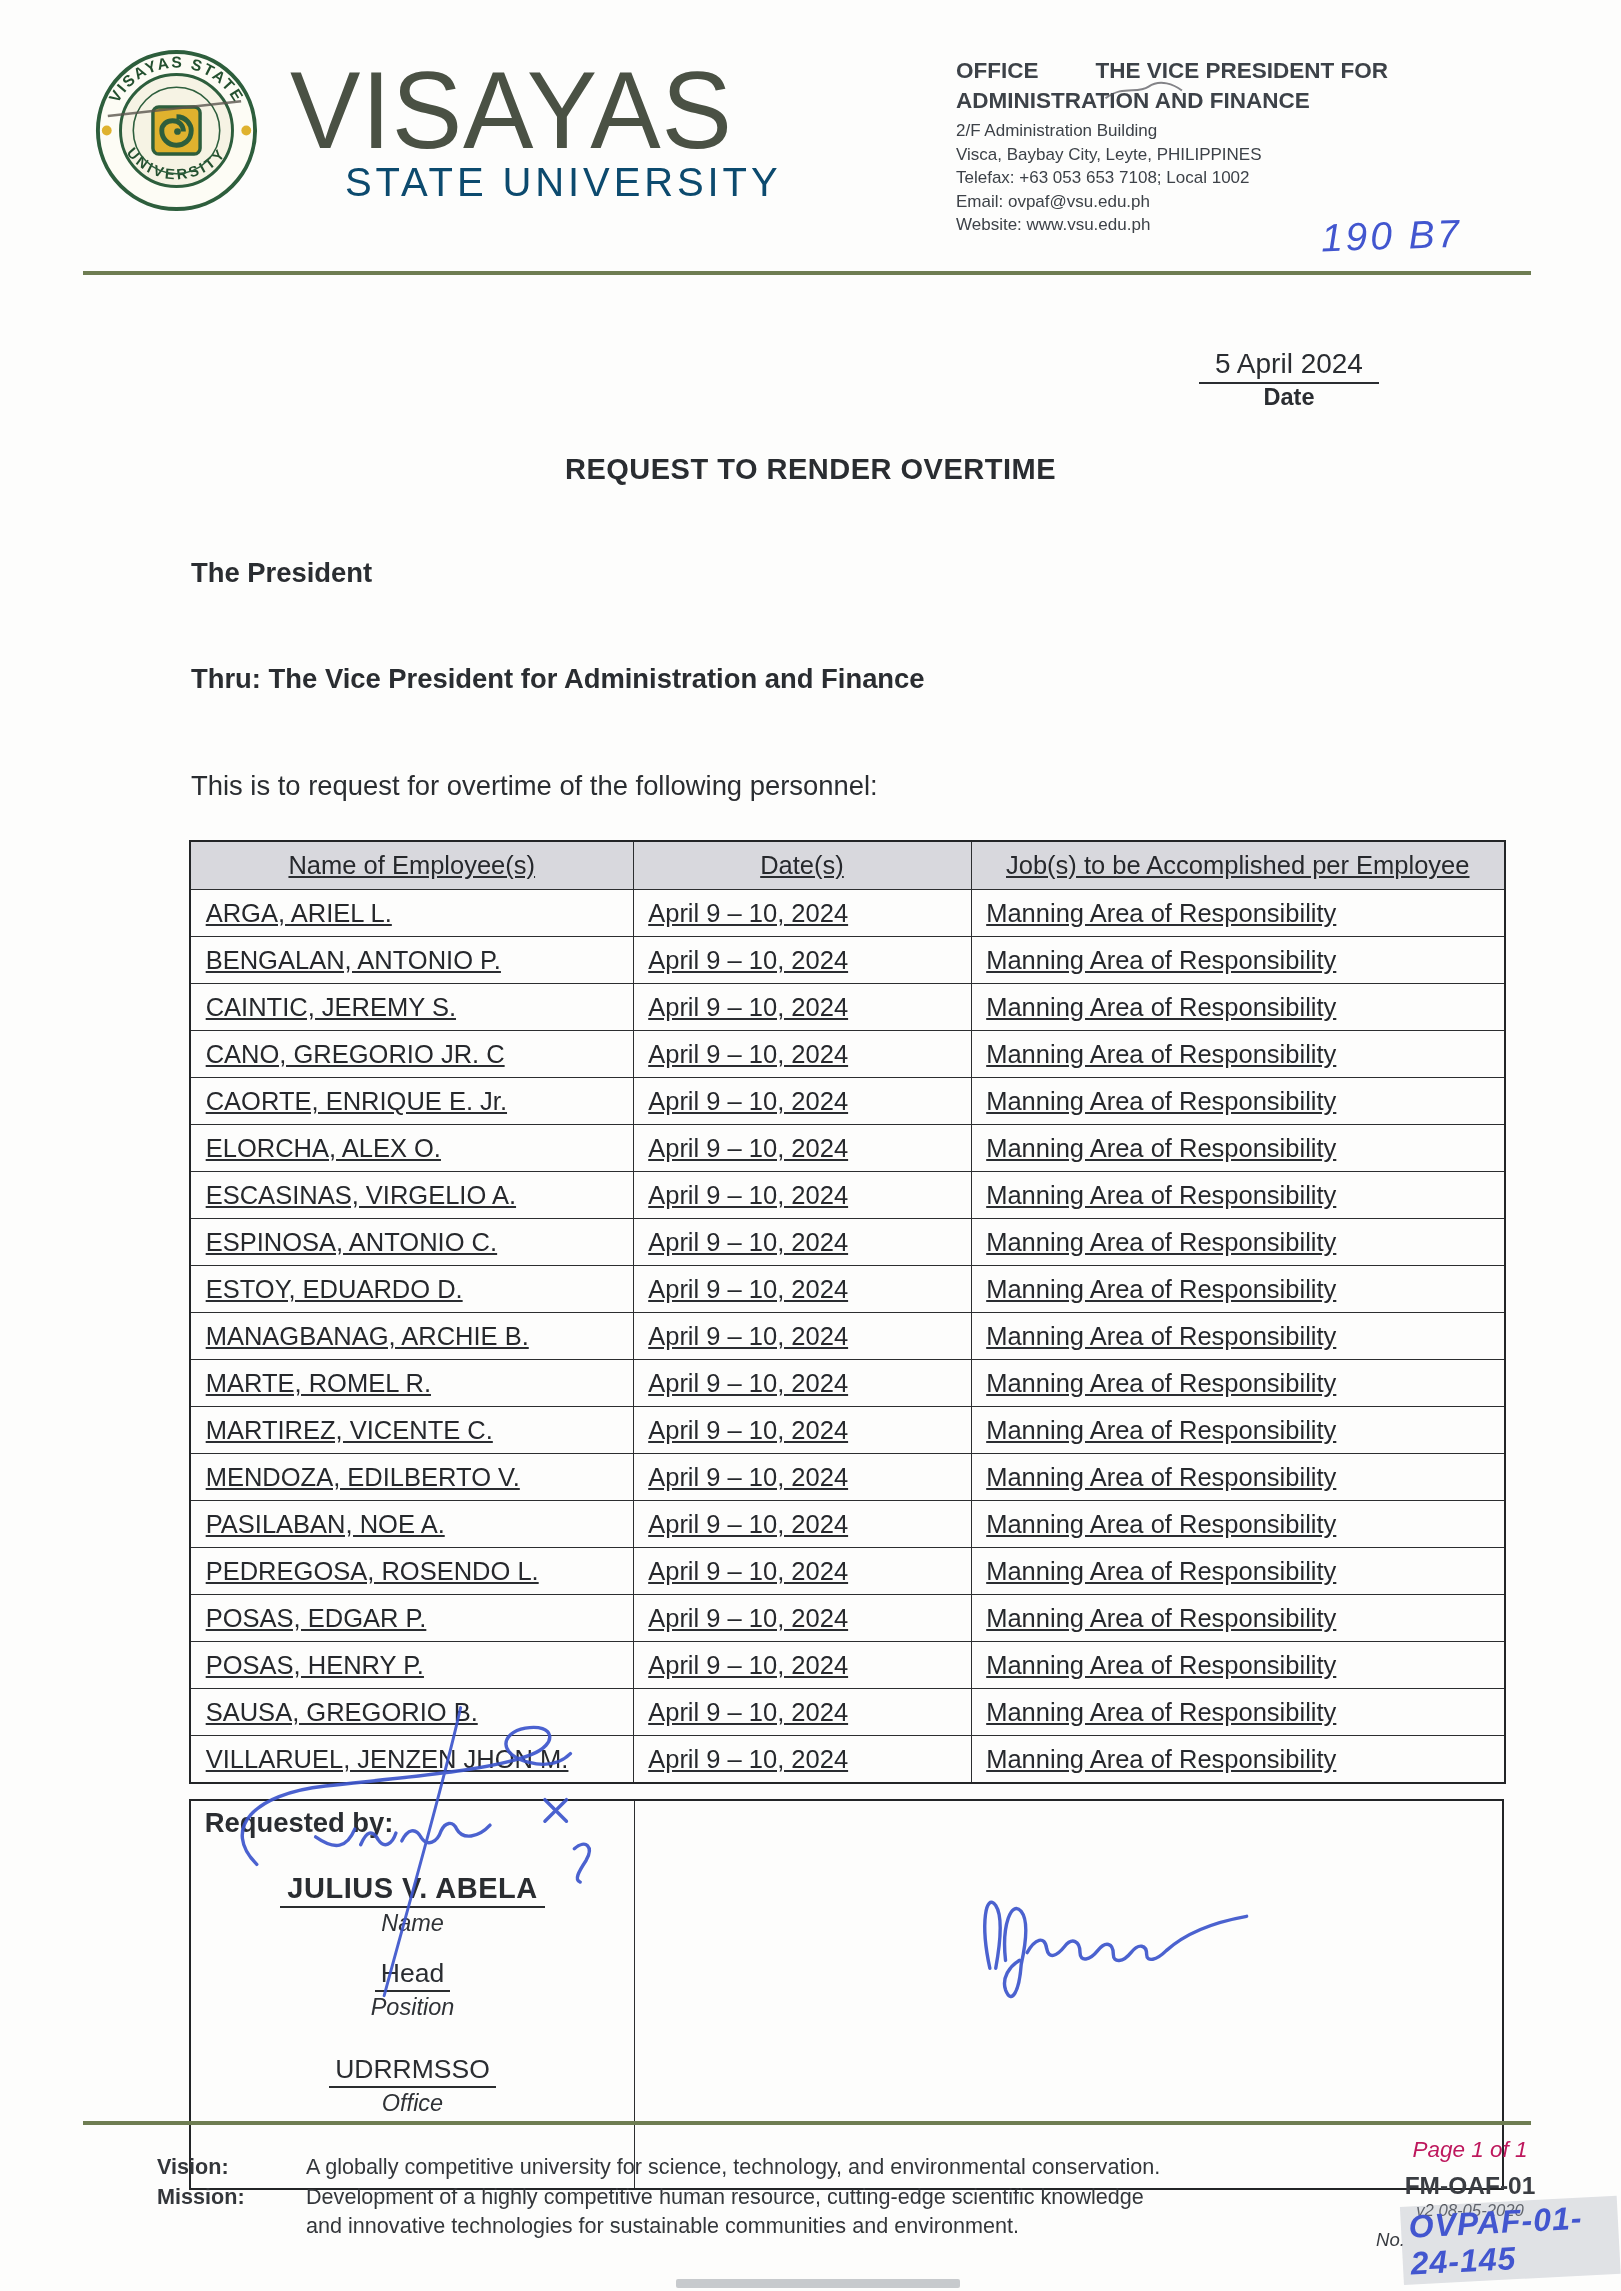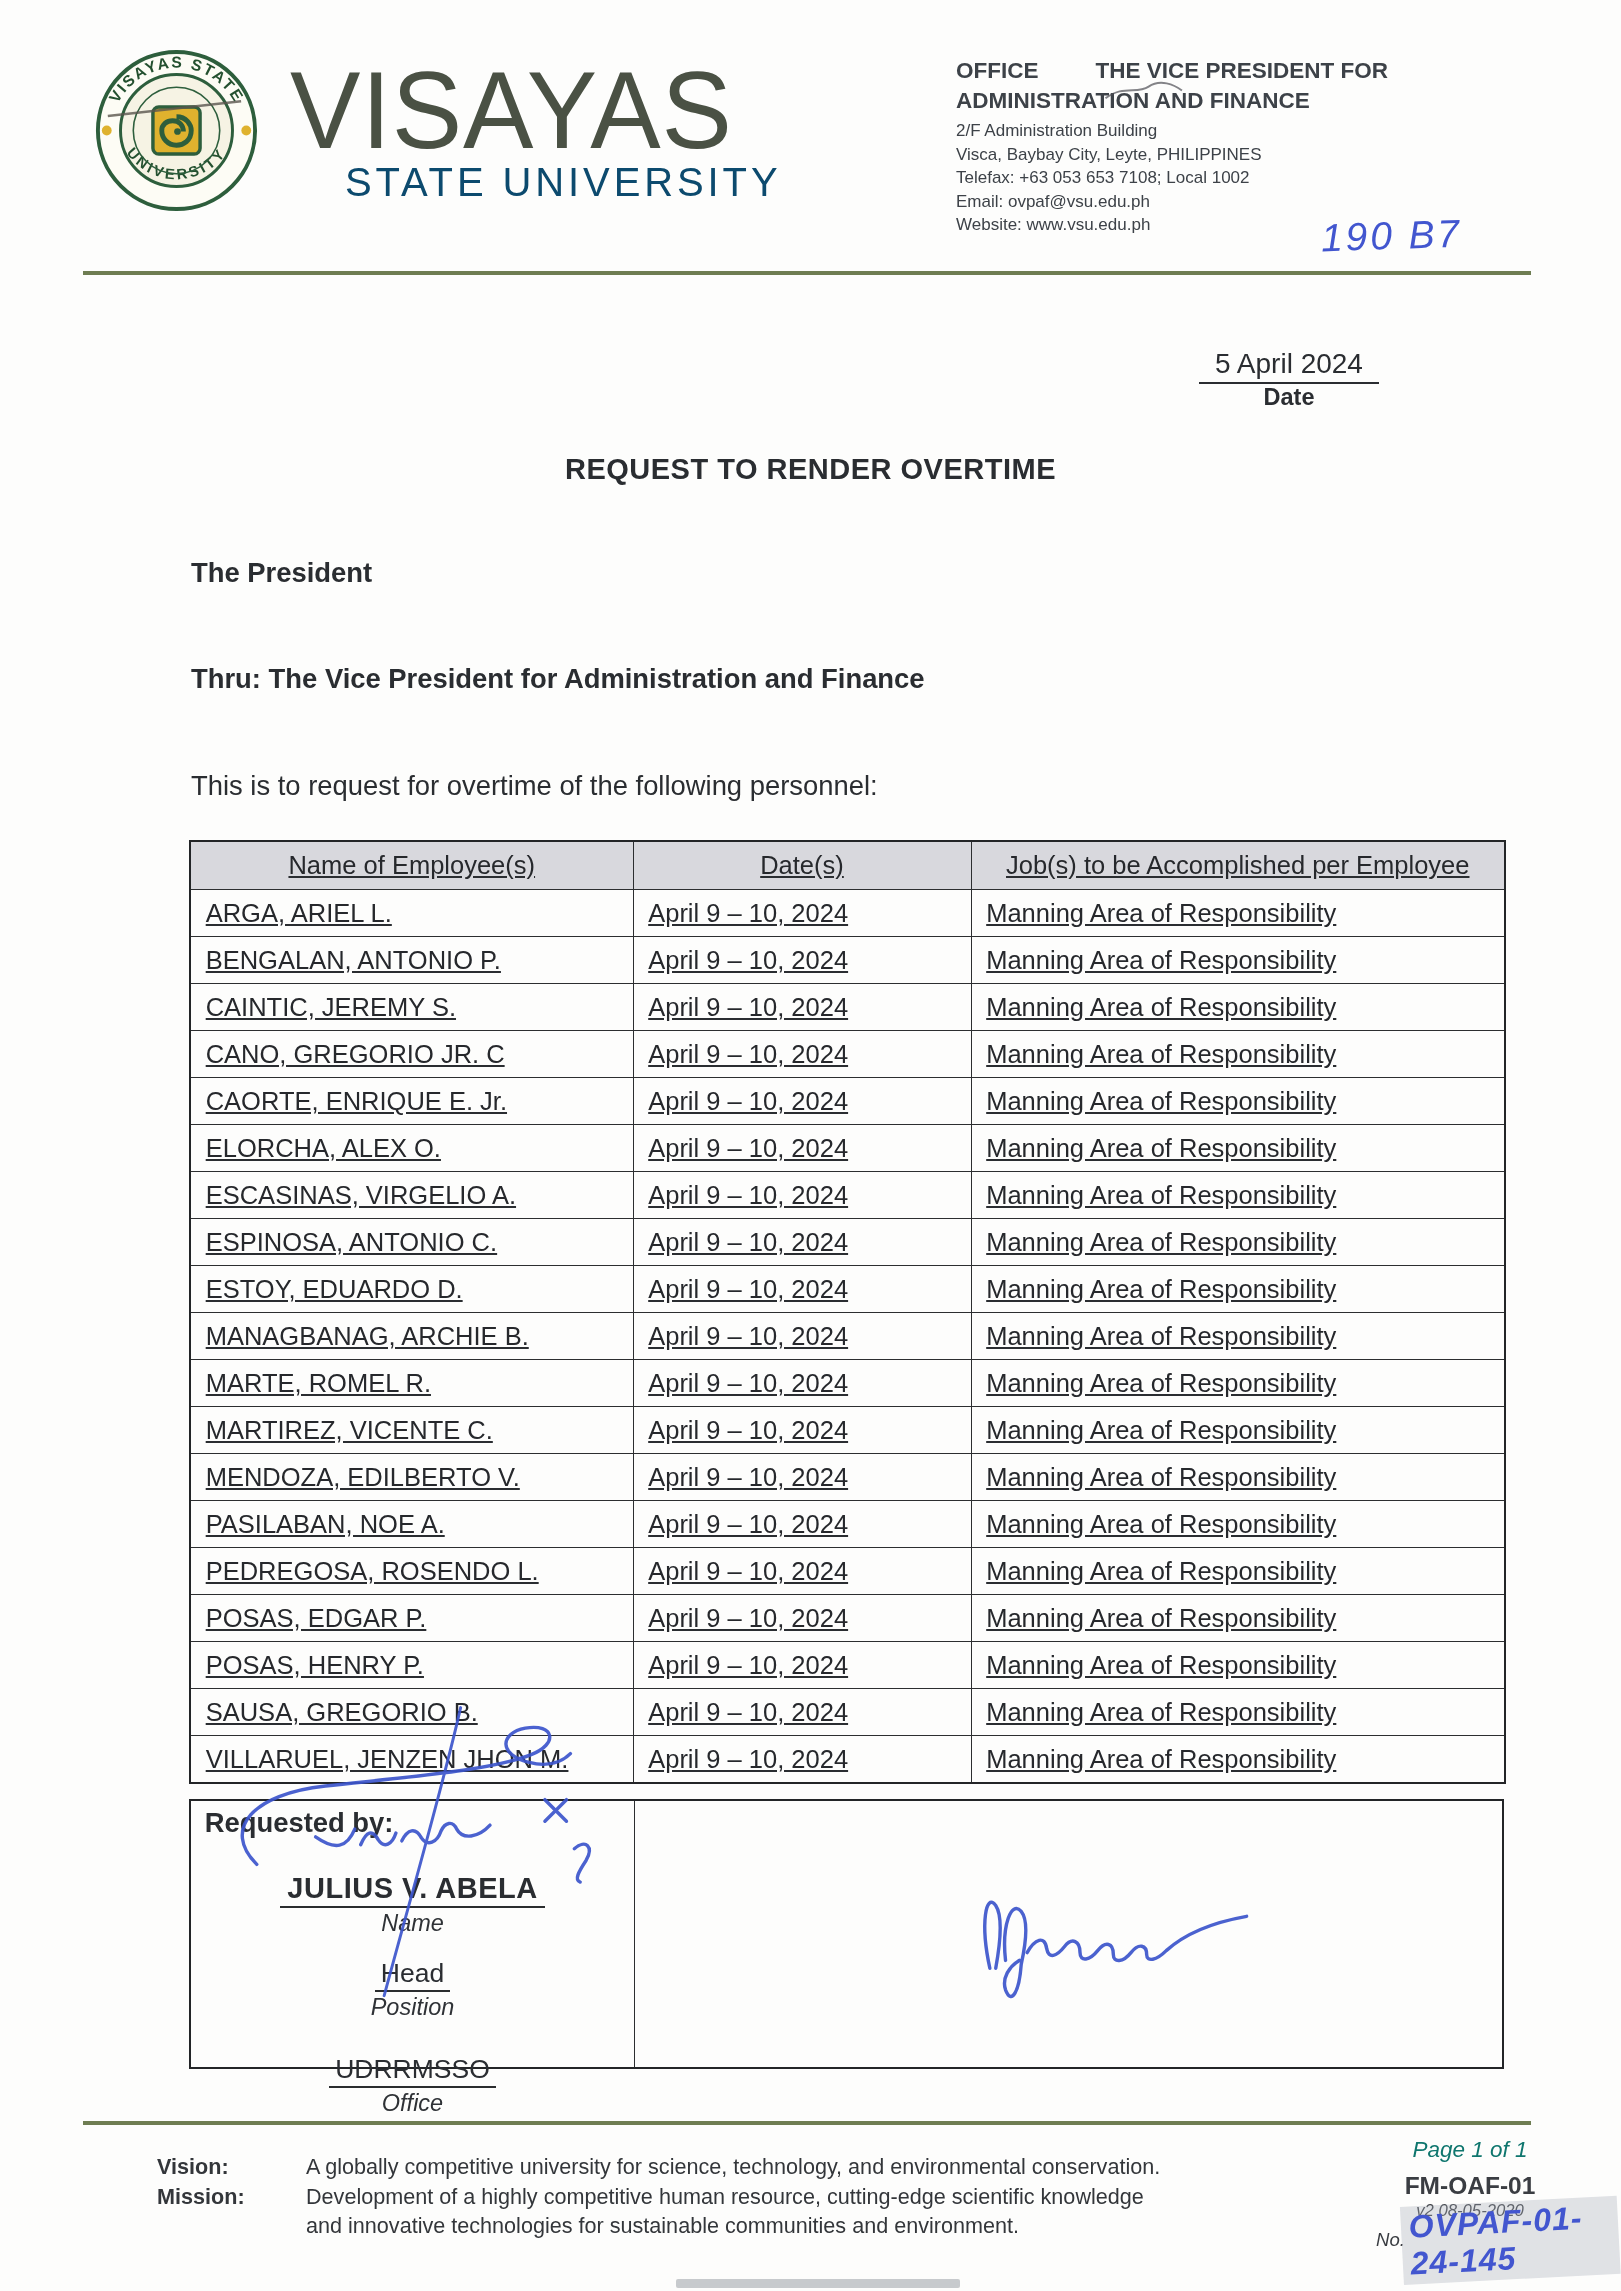--- a/index.html
+++ b/index.html
@@ -40,21 +40,21 @@
   .u{border-bottom:2.9px solid #2b2d2f;display:inline-block;padding:0 7.8px 1px 7.8px;}
   .u2{border-bottom:2.4px solid #2b2d2f;display:inline-block;padding:0 5.9px 1px 5.9px;}
   .sig-name{font-size:29px;font-weight:bold;letter-spacing:0.5px;}
   .sig-sub{font-size:23.5px;font-style:italic;color:#2f3236;}
   .sig-mid{font-size:26.5px;}
   .role-line{font-size:25.5px;font-style:italic;}
   .center{text-align:center;}
   
   .foot-label{font-size:21.6px;font-weight:bold;color:#33363a;}
   .foot-text{font-size:21.6px;color:#33363a;line-height:1.32;}
-  .page-no{font-size:22.5px;font-style:italic;color:#0f766e;}
+  .page-no{font-size:22.5px;font-style:italic;color:#be185d;}
   .form-code{font-size:24.5px;font-weight:bold;color:#3a3d42;}
   .form-ver{font-size:16.7px;font-style:italic;color:#3a3d42;}
   .no-label{font-size:18.6px;font-style:italic;color:#3a3d42;}
   .hand-form-no{font-size:32px;letter-spacing:1px;font-weight:600;transform:rotate(-3deg);transform-origin:left bottom;}
   .hl{background:rgba(170,175,185,.35);}
   .scan-bar{background:#9aa0a6;opacity:.55;border-radius:2px;}
   svg.overlay{pointer-events:none;}
 </style>
 </head>
 <body>
@@ -223,21 +223,21 @@
         <td>Manning Area of Responsibility</td>
       </tr>
         <tr>
         <td>VILLARUEL, JENZEN JHON M.</td>
         <td>April 9 – 10, 2024</td>
         <td>Manning Area of Responsibility</td>
       </tr>
       </tbody>
   </table>
 
-  <div class="abs sigbox" style="left:189px;top:1799px;width:1315px;height:270px;">
+  <div class="abs sigbox" style="left:189px;top:1799px;width:1315px;height:391px;">
     <div class="sig-divider"></div>
 
     <div class="abs" style="left:0;top:0;width:443px;height:317px;">
       <div class="abs sig-label" style="left:13.7px;top:5.9px;">Requested by:</div>
       <div class="abs center" style="left:0;top:71px;width:443px;">
         <span class="sig-name u">JULIUS V. ABELA</span>
         <div class="sig-sub" style="margin-top:2px;">Name</div>
       </div>
       <div class="abs center" style="left:0;top:157px;width:443px;">
         <span class="sig-mid u2">Head</span>

